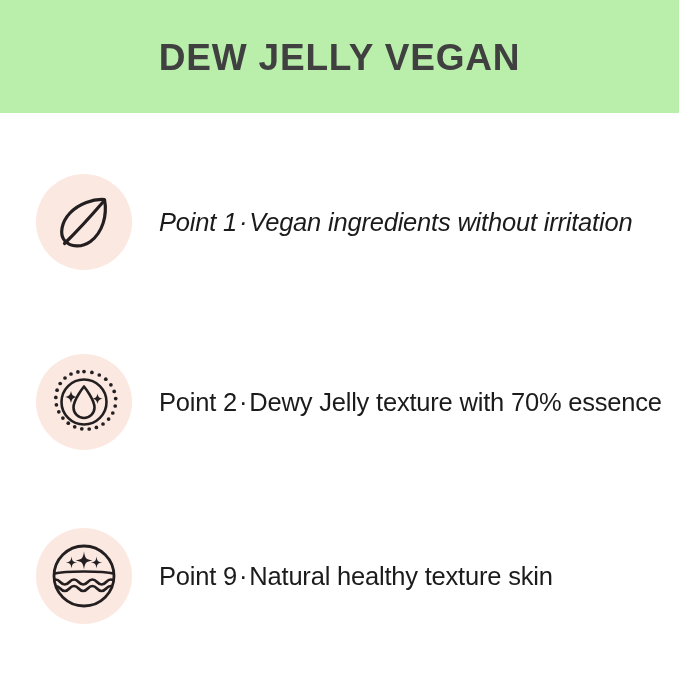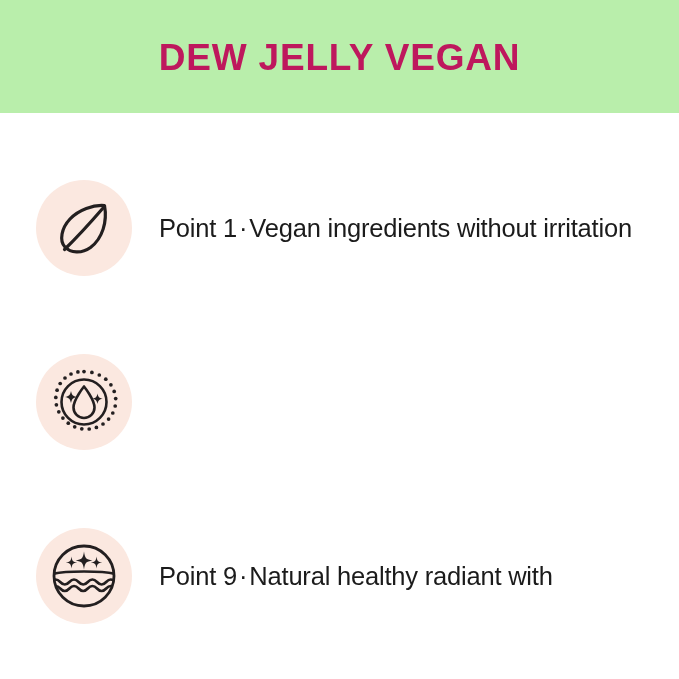--- a/index.html
+++ b/index.html
@@ -33,21 +33,21 @@
     display: flex;
     align-items: center;
     justify-content: center;
     box-sizing: border-box;
   }
 
   .header-title {
     font-family: "Liberation Sans", sans-serif;
     font-size: 37px;
     font-weight: 700;
-    color: #be185d;
+    color: #404040;
     letter-spacing: 0.8px;
     line-height: 1;
     white-space: nowrap;
     margin-top: 2px;
   }
 
   
   .feature-list {
     position: absolute;
     left: 0;
@@ -58,21 +58,21 @@
 
   .feature-row {
     position: absolute;
     left: 0;
     width: 679px;
     height: 96px;
     display: flex;
     align-items: center;
   }
 
-  .feature-row.row-0 { top: 67px; }
+  .feature-row.row-0 { top: 61px; font-style: italic; }
   .feature-row.row-1 { top: 241px; }
   .feature-row.row-2 { top: 415px; }
 
   .icon-badge {
     position: relative;
     flex: 0 0 auto;
     margin-left: 36px;
     width: 96px;
     height: 96px;
     border-radius: 50%;
@@ -182,20 +182,23 @@
               <circle cx="7.8" cy="31.4" r="1.85"></circle>
               <circle cx="9.1" cy="24.2" r="1.85"></circle>
               <circle cx="12.2" cy="17.5" r="1.85"></circle>
               <circle cx="17.0" cy="12.0" r="1.85"></circle>
               <circle cx="23.0" cy="8.0" r="1.85"></circle>
               <circle cx="29.9" cy="5.9" r="1.85"></circle>
             </g>
           </svg>
         </span>
       </div>
+      <div class="feature-text">
+        <span>Point 2</span><span class="sep">·</span><span>Dewy Jelly texture with 70% essence</span>
+      </div>
     </div>
 
     <div class="feature-row row-2">
       <div class="icon-badge">
         <span>
           <svg width="70" height="70" viewBox="0 0 70 70" aria-hidden="true">
             <defs>
               <clipPath id="globeClip">
                 <circle cx="35" cy="35" r="30"></circle>
               </clipPath>
@@ -230,18 +233,18 @@
               <path d="M47.5 15.5
                        C 48.1 20.0, 48.9 20.9, 53.2 21.5
                        C 48.9 22.1, 48.1 23.0, 47.5 27.5
                        C 46.9 23.0, 46.1 22.1, 41.8 21.5
                        C 46.1 20.9, 46.9 20.0, 47.5 15.5 Z"></path>
             </g>
           </svg>
         </span>
       </div>
       <div class="feature-text">
-        <span>Point 9</span><span class="sep">·</span><span>Natural healthy radiant with</span>
+        <span>Point 9</span><span class="sep">·</span><span>Natural healthy texture skin</span>
       </div>
     </div>
 
   </div>
 </div>
 
 </body></html>

